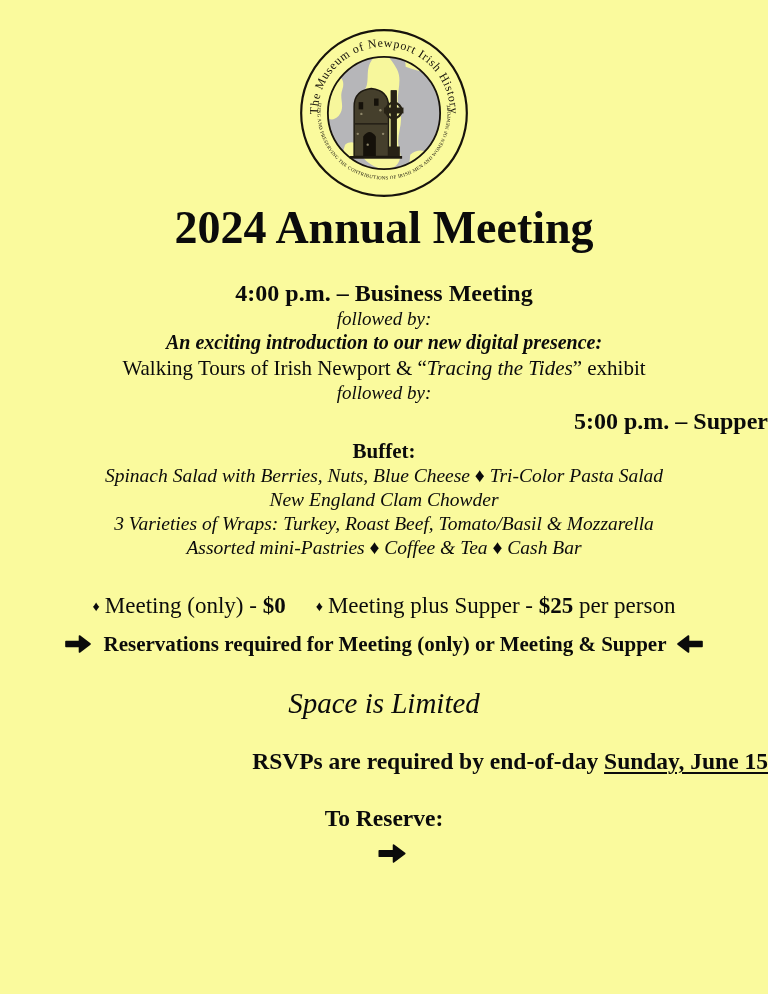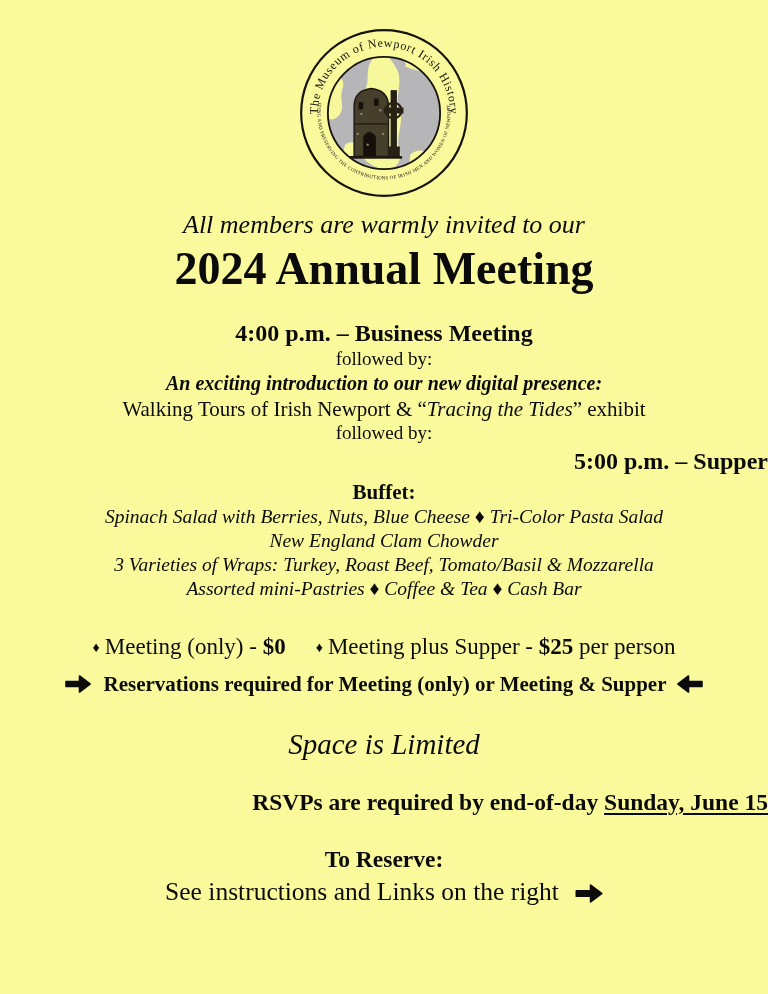--- a/index.html
+++ b/index.html
@@ -15,21 +15,21 @@
   .logo-wrap { padding-top:27px; }
   .logo-wrap svg { display:block; margin:0 auto; }
 
   .invite     { margin-top:12px; font-style:italic; font-size:26px; line-height:1.1; }
   .title      { margin-top:4px; font-size:46px; font-weight:bold; line-height:1.08; }
   .whenwhere  { margin-top:5px; font-size:29px; line-height:1.15; white-space:nowrap; }
   .dia        { font-size:0.5em; vertical-align:2px; margin:0 7px; }
 
   .schedule   { margin-top:25px; }
   .sched-time { font-size:24px; font-weight:bold; line-height:1.25; }
-  .followed   { font-size:19px; line-height:1.2;text-align:center; }
+  .followed   { font-size:19px; font-style:italic; line-height:1.2;text-align:center; }
   .digital    { font-size:20px; font-weight:bold; font-style:italic; line-height:1.25; }
   .tours      { font-size:21px; line-height:1.25; }
   .tours .it  { font-style:italic; }
   .supper     { font-size:24px; font-weight:bold; line-height:1.35;text-align:right; }
 
   .buffet         { margin-top:2px; }
   .buffet-heading { font-size:21px; font-weight:bold; line-height:1.2; }
   .buffet-item    { font-size:19.5px; font-style:italic; line-height:1.23; }
 
   .pricing     { margin-top:32px; font-size:23px; line-height:1.25; }
@@ -104,21 +104,20 @@
 
       <text class="arc-top-text">
         <textPath href="#arcTop" startOffset="50%" text-anchor="middle">The Museum of Newport Irish History</textPath>
       </text>
       <text class="arc-bottom-text">
         <textPath href="#arcBottom" startOffset="50%" text-anchor="middle">RECOGNIZING AND PRESERVING THE CONTRIBUTIONS OF IRISH MEN AND WOMEN OF NEWPORT COUNTY</textPath>
       </text>
     </svg>
   </div>
 
-  <div class="invite">All members are warmly invited to our</div>
   <h1 class="title">2024 Annual Meeting</h1>
 
   <div class="schedule">
     <div class="sched-time">4:00 p.m. – Business Meeting</div>
     <div class="followed">followed by:</div>
     <div class="digital">An exciting introduction to our new digital presence:</div>
     <div class="tours"><span>Walking Tours of Irish Newport &amp; “</span><span class="it">Tracing the Tides</span><span>” exhibit</span></div>
     <div class="followed">followed by:</div>
     <div class="supper">5:00 p.m. – Supper</div>
   </div>
@@ -144,18 +143,18 @@
   </div>
 
   <div class="space-limited">Space is Limited</div>
 
   <div class="rsvp">
     <span>RSVPs are required by end-of-day </span><span class="deadline">Sunday, June 15</span>
   </div>
 
   <div class="reserve-heading">To Reserve:</div>
   <div class="instruction">
-    <span>See instructions and Links on the right</span><svg class="arrow-svg" width="28" height="19" viewBox="0 0 26 18">
+    <svg class="arrow-svg" width="28" height="19" viewBox="0 0 26 18">
         <path d="M1 6.5 h13.5 v-5.5 l10.5 8 -10.5 8 v-5.5 H1 z" fill="#0b0b0b" stroke="#0b0b0b" stroke-width="1.6" stroke-linejoin="round"></path>
       </svg>
   </div>
 
 </div>
 
 </body></html>

